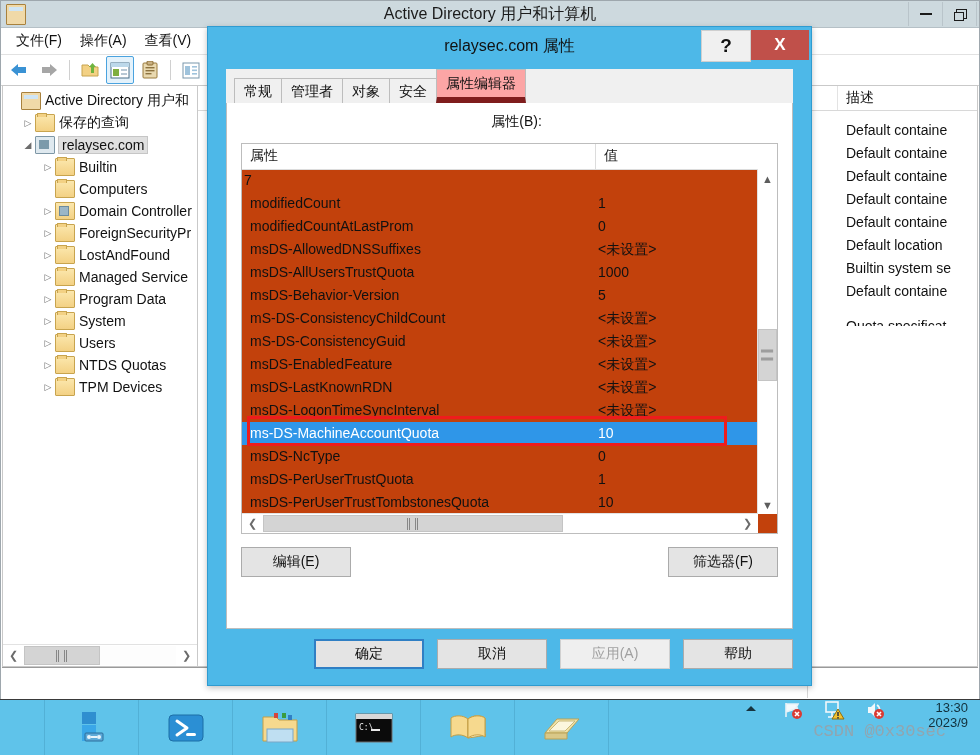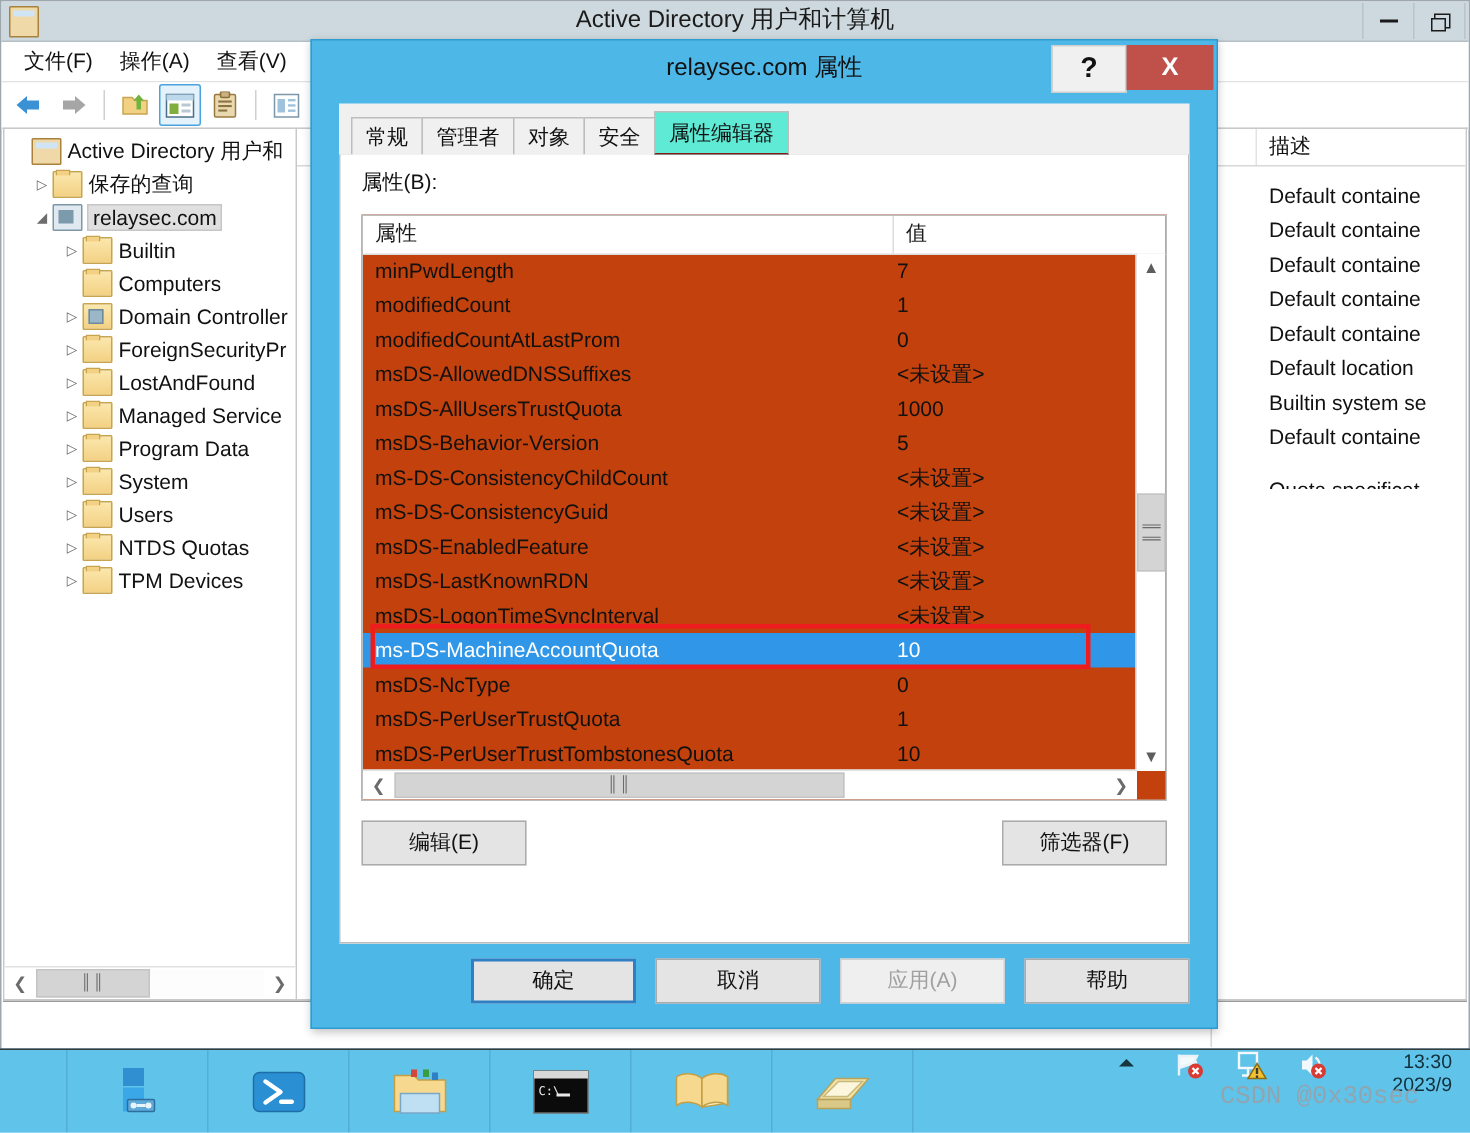--- a/index.html
+++ b/index.html
@@ -83,24 +83,24 @@
   .dlg-help{width:48px;height:30px;background:#f0f0f0;border:1px solid #cfcfcf;display:flex;align-items:center;justify-content:center;
     font-size:19px;font-weight:bold;color:#111;}
   .dlg-close{width:58px;height:30px;background:#c0504a;display:flex;align-items:center;justify-content:center;
     font-size:17px;font-weight:bold;color:#fff;}
 
   .dlg-body{position:absolute;left:18px;right:18px;top:42px;bottom:56px;background:#f0f0f0;}
   .tabstrip{position:relative;height:28px;padding-left:8px;padding-top:6px;display:flex;align-items:flex-end;
     border-bottom:1px solid #bdbdbd;box-sizing:content-box;}
   .tab{height:24px;line-height:24px;padding:0 9px;font-size:14px;color:#111;background:#f0f0f0;
     border:1px solid #bdbdbd;border-bottom:none;margin-right:-1px;}
-  .tab.active{background:#5eead4;height:27px;line-height:26px;position:relative;z-index:2;border-bottom:1px solid #7f1d1d;}
+  .tab.active{background:#fca5a5;height:27px;line-height:26px;position:relative;z-index:2;border-bottom:6px solid #7f1d1d;}
 
   .tabpage{position:absolute;left:0;right:0;top:34px;bottom:0;background:#fff;border:1px solid #bdbdbd;border-top:none;box-sizing:border-box;}
-  .attr-label{padding:10px 0 4px 14px;font-size:14px;color:#111;}
+  .attr-label{padding:10px 0 4px 14px;font-size:14px;color:#111;text-align:center;}
 
   .grid{position:absolute;left:14px;right:14px;top:40px;height:391px;border:1px solid #bdbdbd;box-sizing:border-box;background:#c2410c;overflow:hidden;}
   .grid-head{display:flex;height:25px;border-bottom:1px solid #dcdcdc;background:#fff;}
   .gh-attr{width:354px;box-sizing:border-box;border-right:1px solid #dcdcdc;padding:3px 8px;font-size:14px;}
   .gh-val{flex:1;box-sizing:border-box;padding:3px 8px;font-size:14px;}
   .grid-scrollarea{position:absolute;left:0;right:19px;top:25px;bottom:19px;overflow:hidden;}
   .grow{height:23px;line-height:23px;display:flex;font-size:14px;color:#111;}
   .grow.selected{background:#2f96e8;color:#fff;}
   .gc-attr{width:354px;box-sizing:border-box;padding:0 8px;white-space:nowrap;overflow:hidden;}
   .gc-val{flex:1;box-sizing:border-box;padding:0 2px;white-space:nowrap;overflow:hidden;}
@@ -397,21 +397,20 @@
         <div class="attr-label">属性(B):</div>
 
         <div class="grid">
           <div class="grid-head">
             <div class="gh-attr">属性</div>
             <div class="gh-val">值</div>
           </div>
 
           <div class="grid-scrollarea">
             <div class="grow">
-                <div class="gc-attr">minPwdLength</div>
                 <div class="gc-val">7</div>
               </div>
             <div class="grow">
                 <div class="gc-attr">modifiedCount</div>
                 <div class="gc-val">1</div>
               </div>
             <div class="grow">
                 <div class="gc-attr">modifiedCountAtLastProm</div>
                 <div class="gc-val">0</div>
               </div>

